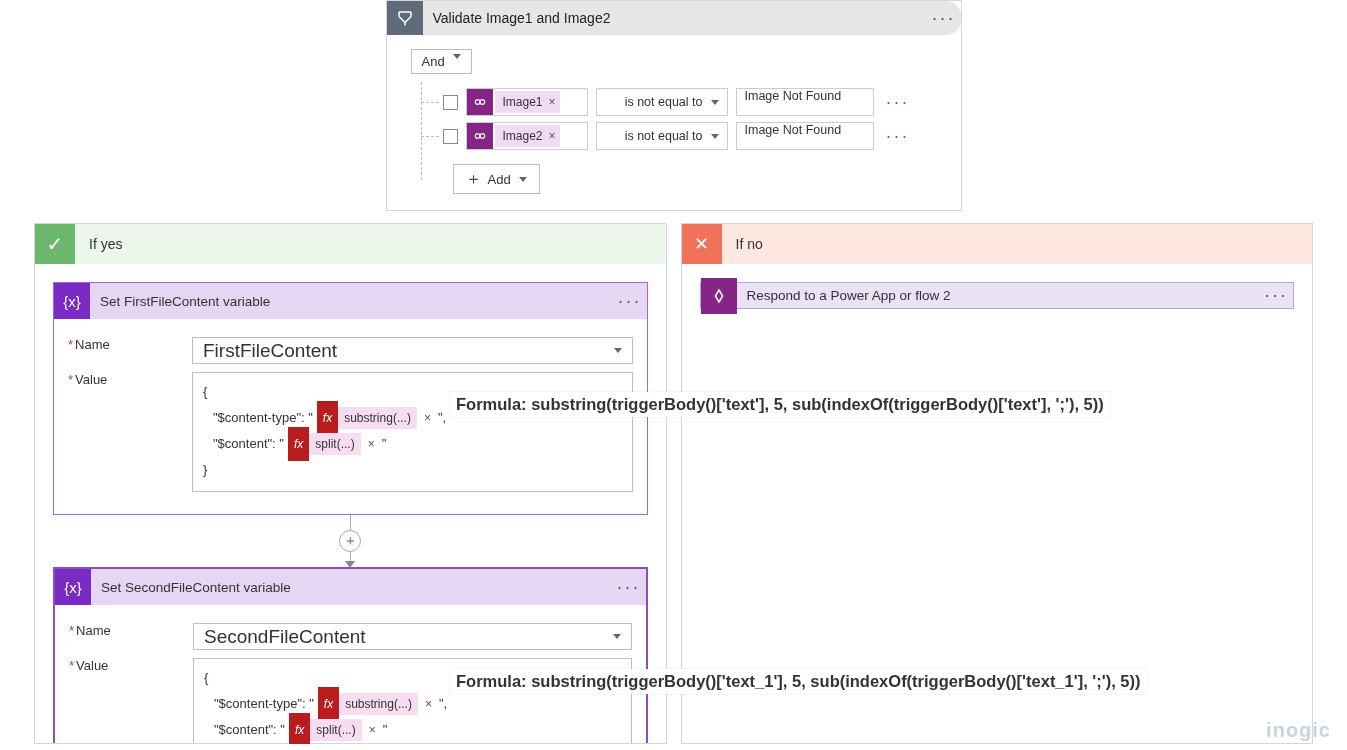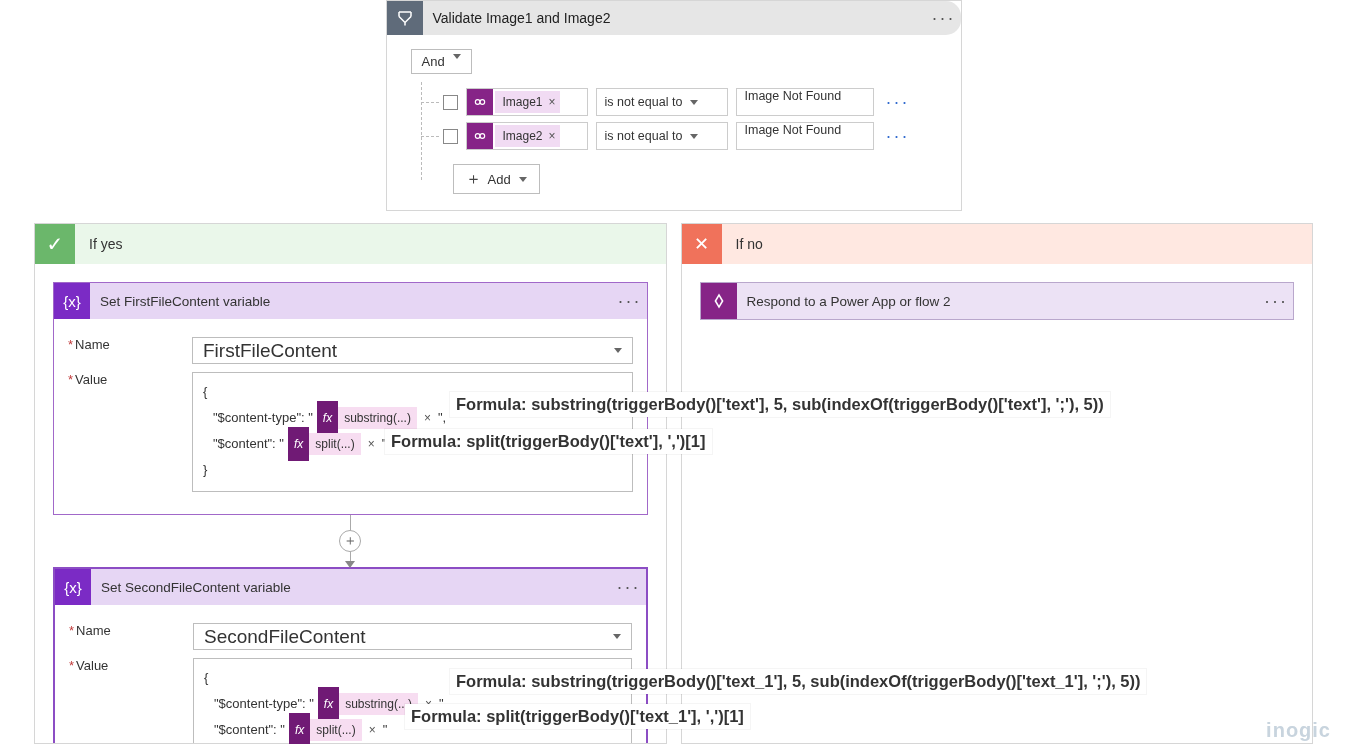--- a/index.html
+++ b/index.html
@@ -52,21 +52,21 @@
     align-items: center; justify-content: center; color: #fff; font-size: 12px;
     margin: 0;
   }
   .pill-token {
     background: #f1dbf3; margin-left: 2px; height: 22px; display: flex;
     align-items: center; padding: 0 4px 0 8px; font-size: 12px; color: #333;
   }
   .pill-token .x { margin-left: 6px; color: #555; cursor: pointer; }
   .op-select {
     border: 1px solid #ccc; height: 28px; display: flex; align-items: center;
-    justify-content: flex-start; padding: 0 8px; width: 132px; font-size: 12.5px;
+    justify-content: flex-end; padding: 0 8px; width: 132px; font-size: 12.5px;
     background:#fff;
   }
   .val-input {
     border: 1px solid #ccc; height: 28px; padding: 0 8px; width: 138px;
     font-size: 12.5px; display: flex; background:#fff;
   }
   .row-dots { color: #326bcf; font-size: 18px; letter-spacing: 2px; margin-left: 4px; cursor: pointer; }
   .add-btn {
     display: inline-flex; align-items: center; border: 1px solid #bdbdbd;
     height: 30px; padding: 0 12px; margin-left: 32px; margin-top: 8px;
@@ -108,21 +108,21 @@
   .value-box {
     flex: 1; border: 1px solid #bdbdbd; padding: 6px 10px 8px 10px;
     font-size: 13px; line-height: 26px; background:#fff;
   }
   .value-box .line { display: flex; align-items: center; flex-wrap: wrap; gap: 4px; white-space: nowrap;}
   .fx-token {
     display: inline-flex; align-items: center; height: 22px;
     font-size: 12px;
   }
   .fx-badge {
-    background: #701a75; color: #fff; padding: 0 6px; height: 34px;
+    background: #b91c1c; color: #fff; padding: 0 6px; height: 34px;
     display: flex; align-items: center; font-style: italic;
   }
   .fx-label {
     background: #f7ddf1; padding: 0 6px; height: 22px; display: flex;
     align-items: center; color: #333;
   }
   .fx-token .x { margin-left: 4px; color: #555; cursor: pointer; padding: 0 3px;}
   .formula-overlay {
     position: absolute; background: #fff; font-weight: 700; font-size: 16.5px;
     padding: 3px 6px; box-shadow: 0 0 0 1px rgba(0,0,0,0.04);
@@ -142,21 +142,21 @@
     z-index: 1; font-size: 14px; color: #666;
   }
   .arrow-down {
     position: absolute; bottom: -1px; left: 50%; transform: translateX(-50%);
     width: 0; height: 0; border-left: 5px solid transparent;
     border-right: 5px solid transparent; border-top: 7px solid #888;
   }
 
   .noaction-card { border: 1px solid #b9a7cc; }
   .noaction-header {
-    display: flex; align-items: center; background: #ece2f5; height: 36px;
+    display: flex; align-items: center; background: #ece2f5; height: 25px;
   }
   .noaction-icon {
     width: 36px; height: 36px; background: #862487; display: flex;
     align-items: center; justify-content: center; color:#fff;
   }
 
   .watermark {
     position: fixed; right: 16px; bottom: 8px; font-size: 20px;
     color: #c8d4de; font-weight: 600; letter-spacing: 1px;
   }
@@ -329,23 +329,21 @@
                   <span class="x">×</span>
                 </span>
                 <span>"</span>
               </div>
             </div>
           </div>
         </div>
       </div>
 
       <div class="formula-overlay" style="top:128px; left:415px;">Formula: substring(triggerBody()['text'], 5, sub(indexOf(triggerBody()['text'], ';'), 5))</div>
-      <div class="formula-overlay" style="top:165px; left:350px;">Formula: split(triggerBody()['text'], ',')[1]</div>
       <div class="formula-overlay" style="top:405px; left:415px;">Formula: substring(triggerBody()['text_1'], 5, sub(indexOf(triggerBody()['text_1'], ';'), 5))</div>
-      <div class="formula-overlay" style="top:440px; left:370px;">Formula: split(triggerBody()['text_1'], ',')[1]</div>
     </div>
   </div>
 
   <div class="branch">
     <div class="branch-header no-hdr">
       <div class="branch-icon no-icon">✕</div>
       <div class="branch-title">If no</div>
     </div>
     <div class="branch-body">
       <div class="noaction-card">

